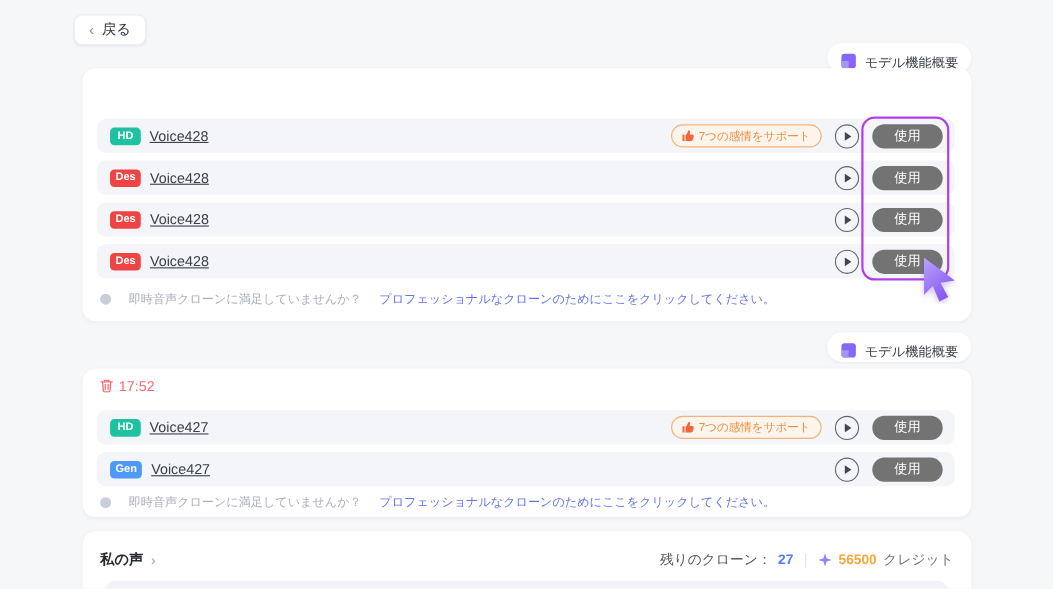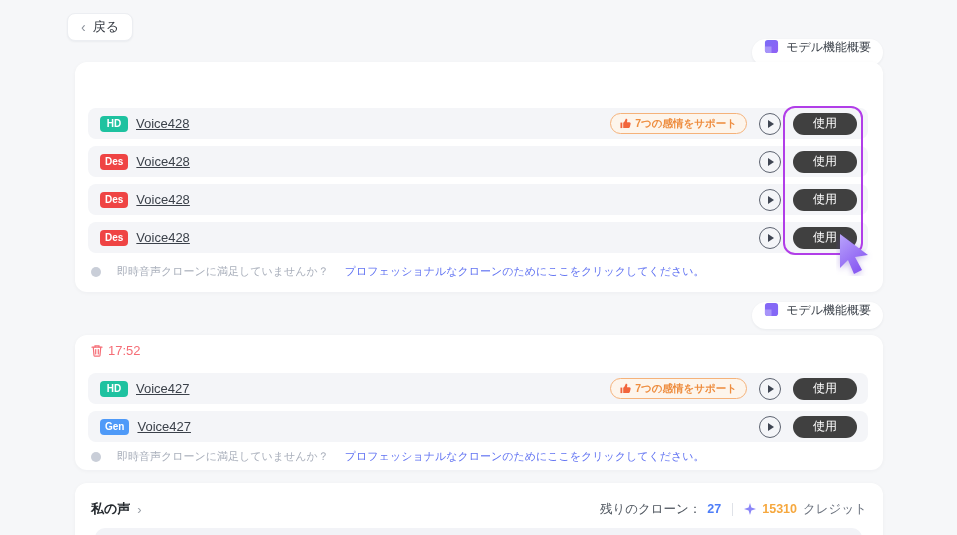--- a/index.html
+++ b/index.html
@@ -18,22 +18,22 @@
     display:flex; align-items:center; gap:7px; font-size:13px; color:#353a42;
     box-shadow:0 1px 2px rgba(20,30,50,.05); cursor:pointer;
     font-family:inherit;
   }
   .back-btn .chev { color:#8a909a; font-size:14px; line-height:1; }
 
   
   .overview-pill {
     position:absolute; right:74px; height:27px; padding:0 12px;
     background:#fff; border:none; border-radius:14px;
-    display:flex; align-items:flex-start; gap:7px; font-size:12px; color:#3a4049;
-    box-shadow:0 1px 3px rgba(20,30,50,.06); cursor:pointer; font-family:Liberation Mono, monospace;
+    display:flex; align-items:flex-end; gap:7px; font-size:12px; color:#3a4049;
+    box-shadow:0 1px 3px rgba(20,30,50,.06); cursor:pointer; font-family:Liberation Sans, sans-serif;
   }
   .pill-1 { top:39px; }
   .pill-2 { top:302px; }
 
   
   .card {
     position:absolute; left:75px; width:808px; background:#fff;
     border-radius:12px; box-shadow:0 1px 4px rgba(17,24,39,.04);
   }
   .card-1 { top:62px;  height:230px; }
@@ -60,35 +60,35 @@
   }
   .badge-hd  { background:#1ec2a0; }
   .badge-des { background:#ef4444; }
   .badge-gen { background:#4f9af8; }
   .vname { margin-left:8px; font-size:13px; color:#3b414a;text-decoration:underline; }
   .row-right { margin-left:auto; display:flex; align-items:center; gap:12px; }
 
   .emotion {
     height:21px; padding:0 9px; border:1px solid #f5b27a; background:#fdf5ec;
     border-radius:11px; display:flex; align-items:center; gap:4px;
-    font-size:10.5px; color:#ee8d3f; white-space:nowrap;font-weight:bold;
+    font-size:10.5px; color:#ee8d3f; white-space:nowrap;
   }
   .play-btn {
     width:22px; height:22px; border-radius:50%; border:1.5px solid #5d6370;
     background:transparent; display:flex; align-items:center; justify-content:center;
     cursor:pointer; padding:0;
   }
   .play-tri {
     width:0; height:0; margin-left:2px;
     border-top:4px solid transparent; border-bottom:4px solid transparent;
     border-left:6px solid #3f4552;
   }
   .use-btn {
     width:64px; height:22px; border:none; border-radius:12px;
-    background:#404040; color:#fff; font-size:12px; cursor:pointer;
+    background:#737373; color:#fff; font-size:12px; cursor:pointer;
     font-family:inherit;
   }
 
   .note {
     position:absolute; left:16px; display:flex; align-items:center; gap:16px;
     font-size:11px; color:#a9afbb; white-space:nowrap;
   }
   .card-1 .note { bottom:13px; }
   .card-2 .note { bottom:6px; }
   .note .dot { width:10px; height:10px; border-radius:50%; background:#c9ced8; flex:none; }
@@ -267,21 +267,21 @@
     <div class="myvoice-head">
       <span class="myvoice-title">私の声</span>
       <span class="myvoice-chev">›</span>
       <span class="myvoice-right">
         <span>残りのクローン：</span>
         <span class="count-blue">27</span>
         <span class="v-divider"></span>
         <svg width="12" height="12" viewBox="0 0 12 12" fill="#8b86f8">
           <path d="M6 0 L7.4 4.6 L12 6 L7.4 7.4 L6 12 L4.6 7.4 L0 6 L4.6 4.6 Z"></path>
         </svg>
-        <span class="credits-orange">15310</span>
+        <span class="credits-orange">56500</span>
         <span class="credits-label">クレジット</span>
       </span>
     </div>
     <div class="stub-row"></div>
   </section>
 
   <div class="highlight-box"></div>
 
   <div class="cursor-icon">
     <svg width="40" height="44" viewBox="0 0 40 44">

